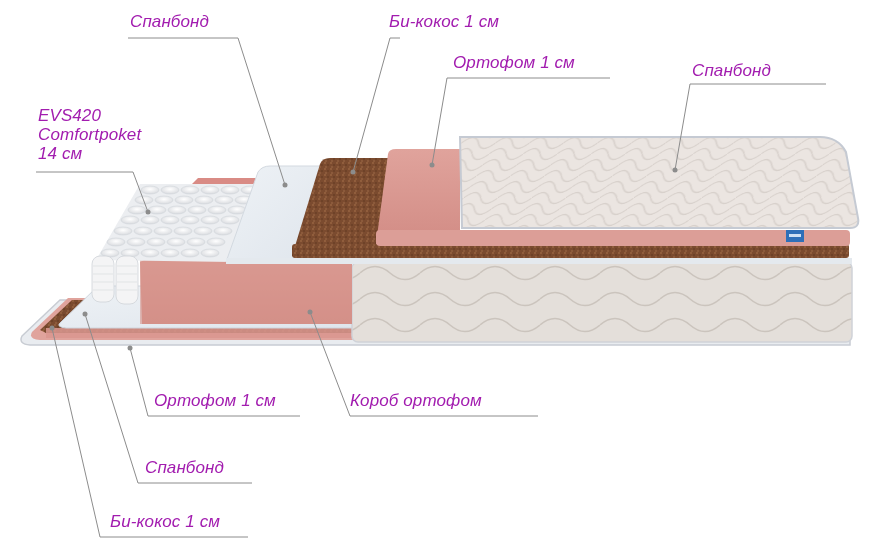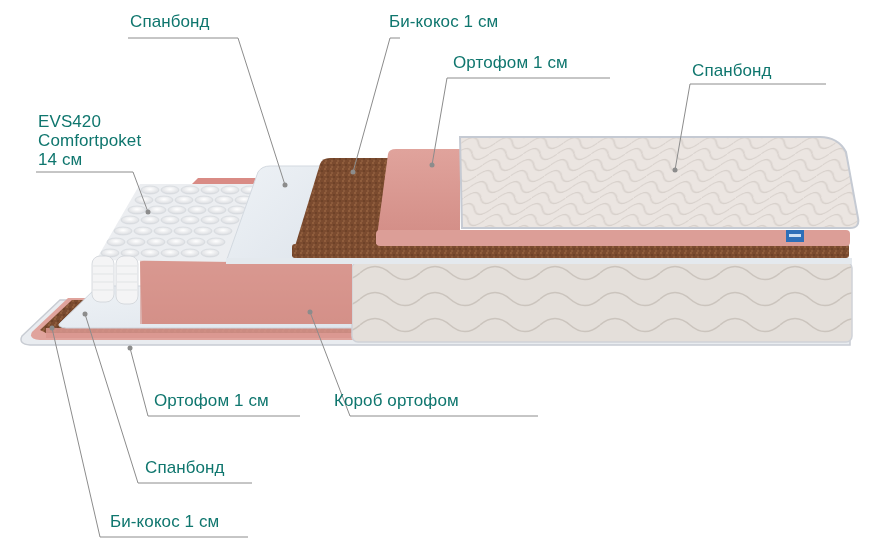--- a/index.html
+++ b/index.html
@@ -1,20 +1,20 @@
 <!DOCTYPE html>
 <html><head>
 <meta charset="utf-8">
 <style>
   html, body { margin: 0; padding: 0; background: #ffffff; }
   body { width: 881px; height: 549px; position: relative; overflow: hidden;
          font-family: "Liberation Sans", "DejaVu Sans", sans-serif; color: #1a1a1a; }
   #scene { position: absolute; left: 0; top: 0; width: 881px; height: 549px; }
   .label { position: absolute; font-size: 17px; line-height: 20px; white-space: nowrap;
-           letter-spacing: 0.1px; color: #0f766e; }
+           letter-spacing: 0.1px; color: #a21caf; font-style: italic; }
   .label.multi { white-space: pre-line; line-height: 19px; }
 </style>
 </head>
 <body>
 
 <svg id="scene" viewBox="0 0 881 549" xmlns="http://www.w3.org/2000/svg">
   <defs>
     <pattern id="coco" width="6" height="6" patternUnits="userSpaceOnUse">
       <rect width="6" height="6" fill="#7b4b2f"></rect>
       <circle cx="1" cy="1" r="0.9" fill="#9a6642"></circle>
@@ -185,19 +185,19 @@
     <circle cx="310" cy="312" r="2.5"></circle>
     <circle cx="85" cy="314" r="2.5"></circle>
     <circle cx="52" cy="328" r="2.5"></circle>
   </g>
 </svg>
 
 <div class="label" style="left:130px; top:12px;">Спанбонд</div>
 <div class="label" style="left:389px; top:12px;">Би-кокос 1 см</div>
 <div class="label" style="left:453px; top:53px;">Ортофом 1 см</div>
 <div class="label" style="left:692px; top:61px;">Спанбонд</div>
-<div class="label multi" style="left:38px; top:112px;">EVS420
+<div class="label multi" style="left:38px; top:106px;">EVS420
 Comfortpoket
 14 см</div>
 <div class="label" style="left:154px; top:391px;">Ортофом 1 см</div>
-<div class="label" style="left:334px; top:391px;">Короб ортофом</div>
+<div class="label" style="left:350px; top:391px;">Короб ортофом</div>
 <div class="label" style="left:145px; top:458px;">Спанбонд</div>
 <div class="label" style="left:110px; top:512px;">Би-кокос 1 см</div>
 
 </body></html>

